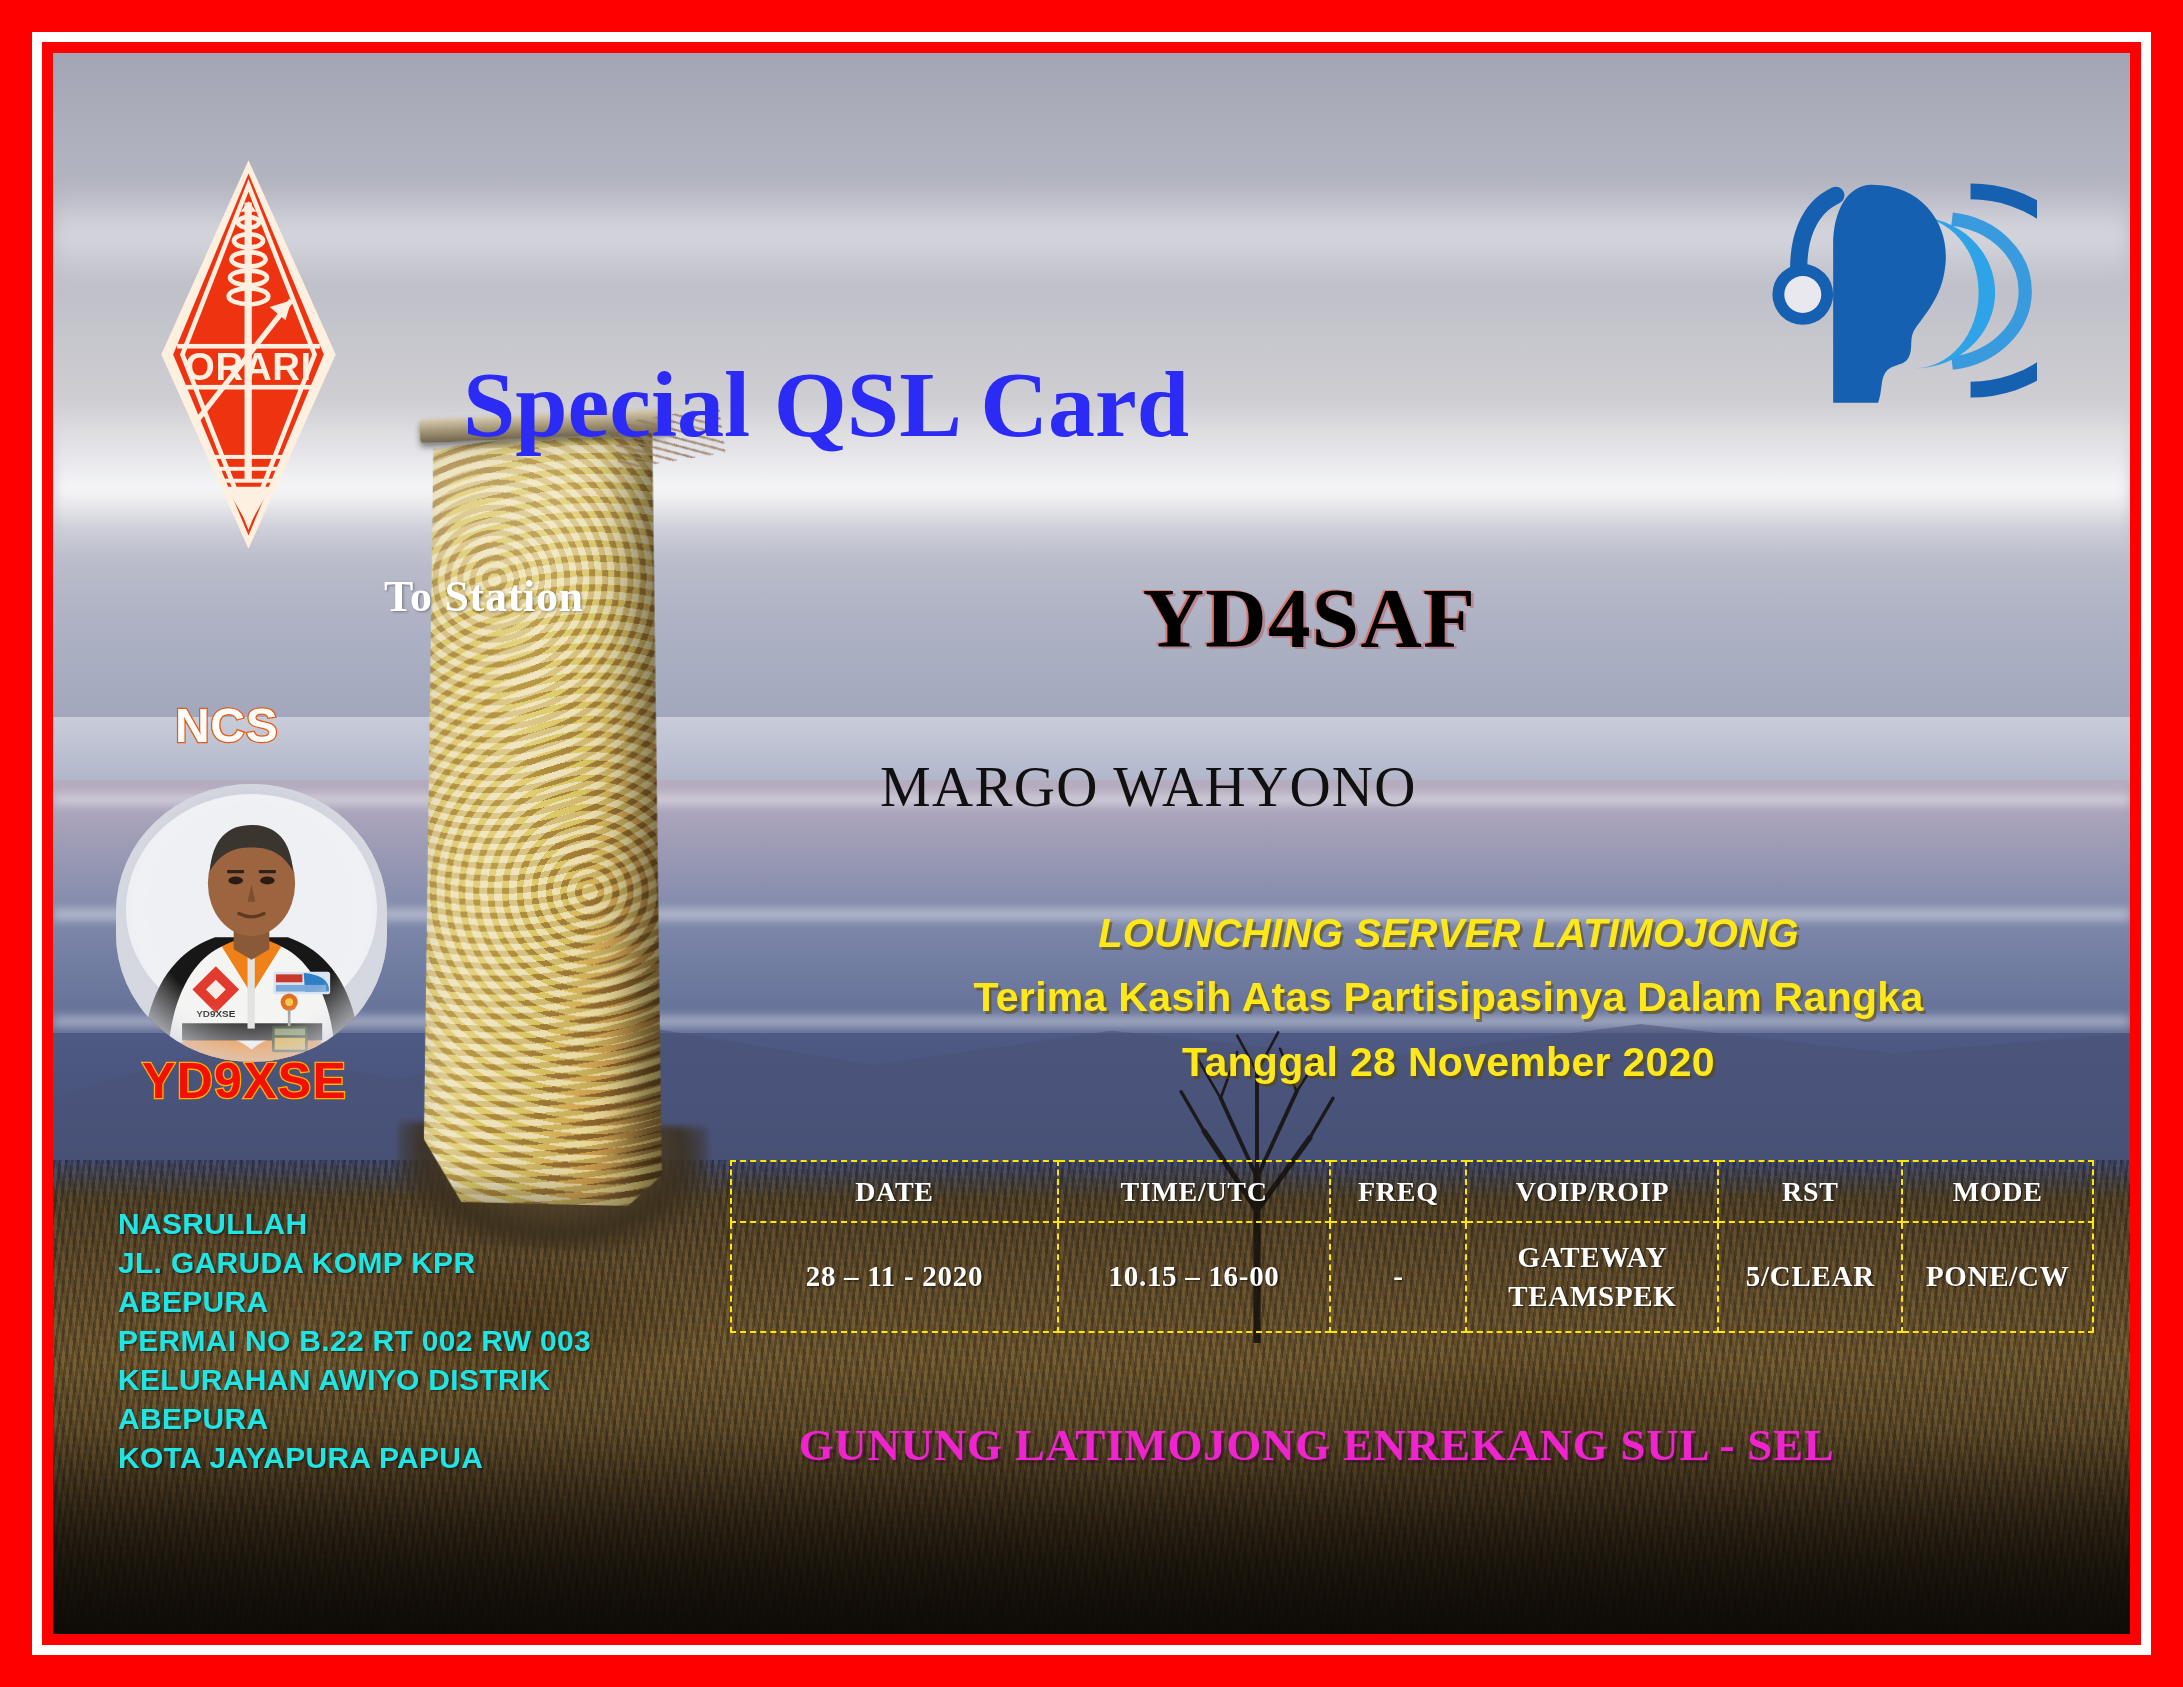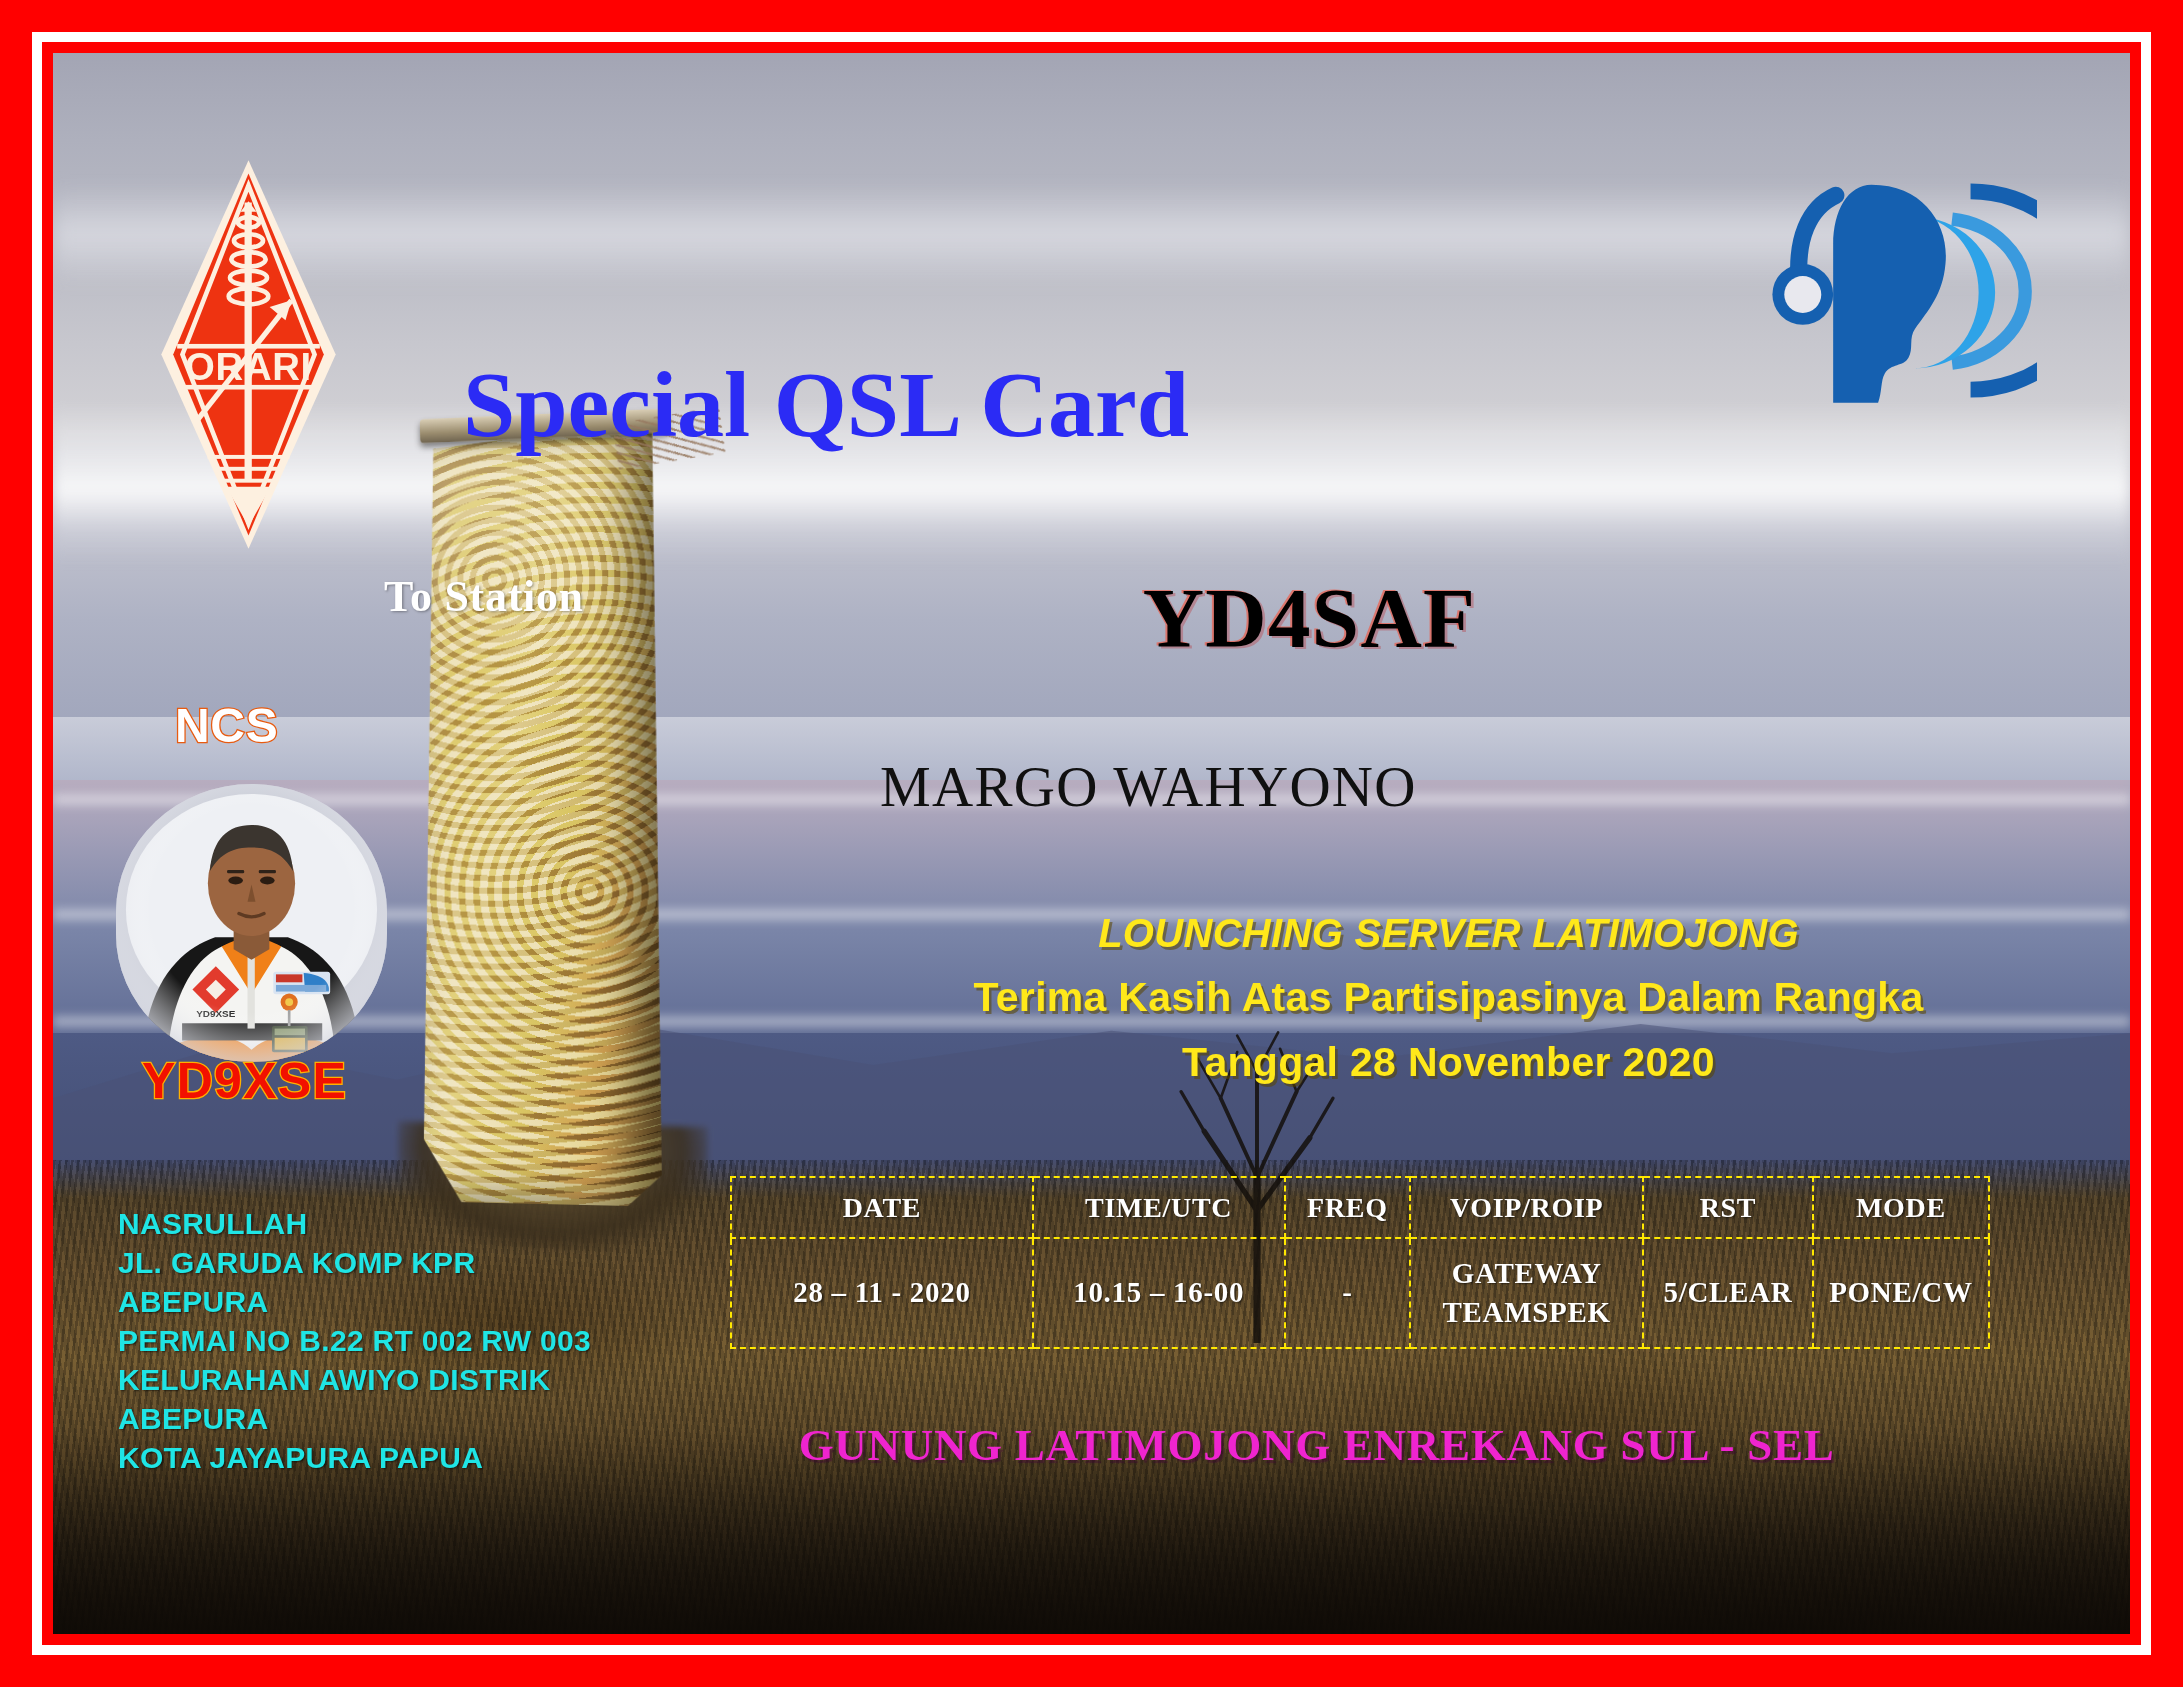--- a/index.html
+++ b/index.html
@@ -266,24 +266,23 @@
     color:#1fe5e5;
     line-height:1.30;
     letter-spacing:0.3px;
     text-shadow: 1.3px 1.3px 2px rgba(0,0,0,.55);
   }
   .address div { white-space:nowrap; }
 
   
   .logtable {
     position:absolute;
-    left:677px; top:1107px; width:1260px; height:171px;
+    left:677px; top:1107px; width:1364px; height:171px;
     border-collapse:collapse;
     table-layout:fixed;
-    margin-top:16px;
   }
   .logtable td, .logtable th {
     border:2px dashed #ffe800;
     color:#ffffff;
     text-align:center;
     vertical-align:middle;
     font-family:"Liberation Serif", serif;
     font-weight:bold;
     letter-spacing:0.7px;
     text-shadow: 1.3px 1.3px 2px rgba(0,0,0,.55);

